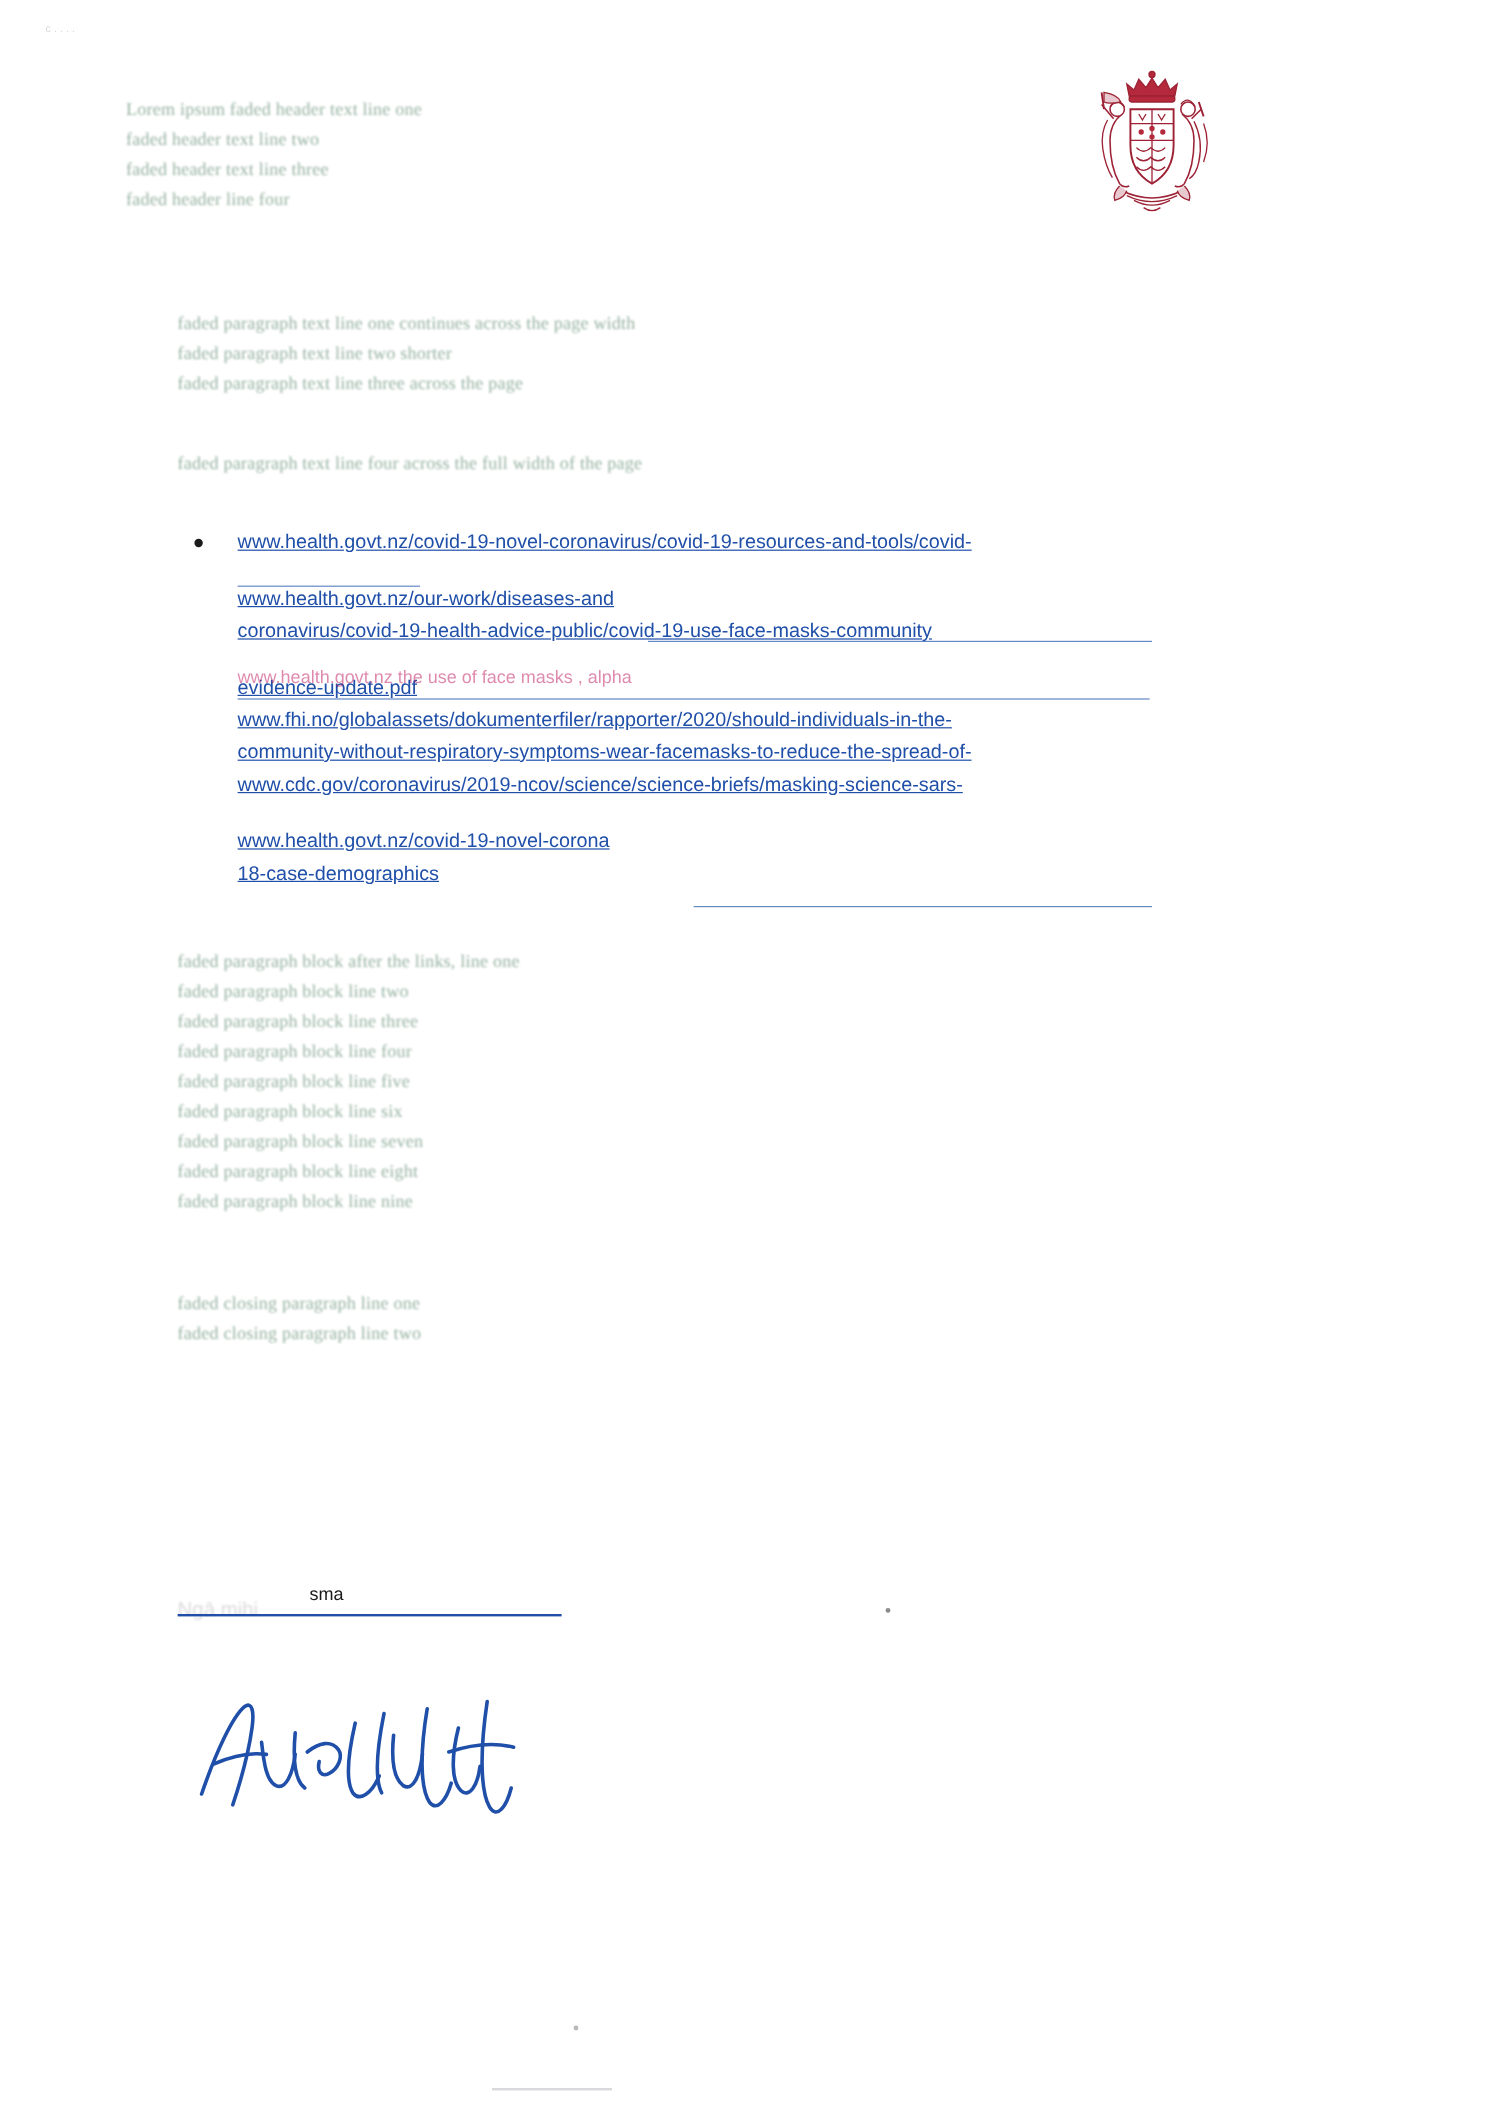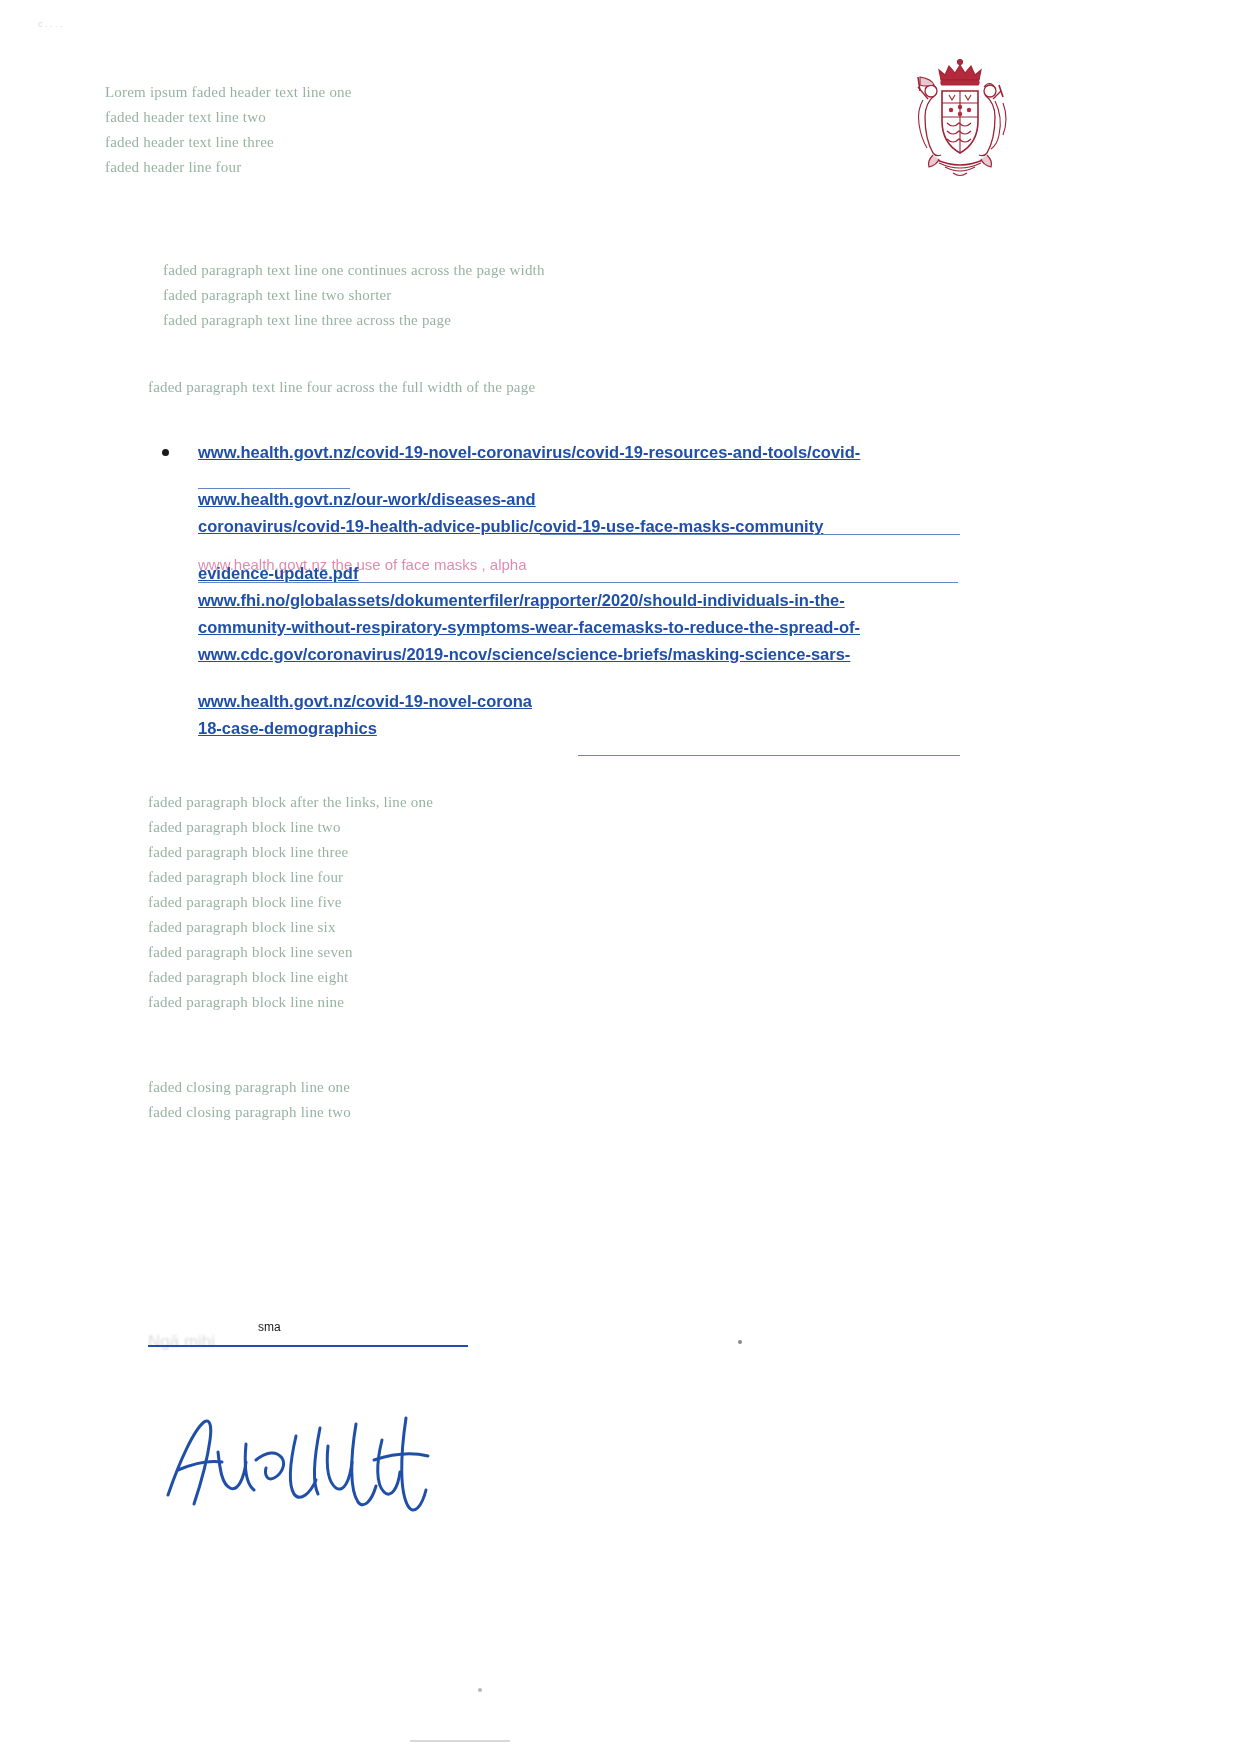--- a/index.html
+++ b/index.html
@@ -47,21 +47,20 @@
     width: 130px;
     height: 140px;
   }
 
   
   .links-block {
     position: absolute;
     left: 150px;
     top: 440px;
     width: 830px;
-    font-weight: bold;
   }
   .bullet-row {
     position: relative;
     padding-left: 48px;
   }
   .bullet-dot {
     position: absolute;
     left: 12px;
     top: 9px;
     width: 7px;
@@ -116,21 +115,21 @@
     opacity: 0.6;
     font-size: 17px;
     filter: blur(0.8px);
     white-space: nowrap;
   }
   .sig-visible {
     position: absolute;
     left: 110px;
     top: 0;
     color: #1a1a1a;
-    font-size: 12px;
+    font-size: 15px;
     white-space: nowrap;
   }
   .sig-underline {
     position: absolute;
     left: 0;
     top: 25px;
     width: 320px;
     height: 1.5px;
     background: #1f4fa8;
   }
@@ -225,21 +224,21 @@
         <path d="M58 118 q7 5 14 0"></path>
       </g>
     </svg>
   </div>
 
   <div class="ghost" style="left:105px; top:80px; width:560px;">Lorem ipsum faded header text line one
 faded header text line two
 faded header text line three
 faded header line four</div>
 
-  <div class="ghost" style="left:148px; top:258px; width:810px;margin-left:15px;">faded paragraph text line one continues across the page width
+  <div class="ghost" style="left:148px; top:258px; width:810px;">faded paragraph text line one continues across the page width
 faded paragraph text line two shorter
 faded paragraph text line three across the page</div>
 
   <div class="ghost" style="left:148px; top:375px; width:810px;">faded paragraph text line four across the full width of the page</div>
 
   <div class="links-block">
     <div class="bullet-row">
       <span class="bullet-dot"></span>
 
       <a class="link" href="#">www.health.govt.nz/covid-19-novel-coronavirus/covid-19-resources-and-tools/covid-</a>

